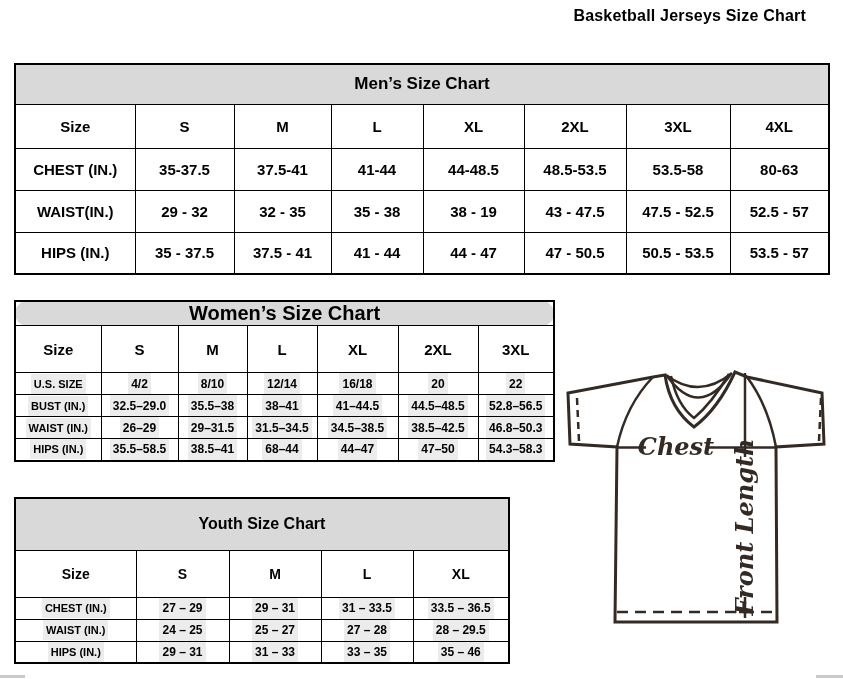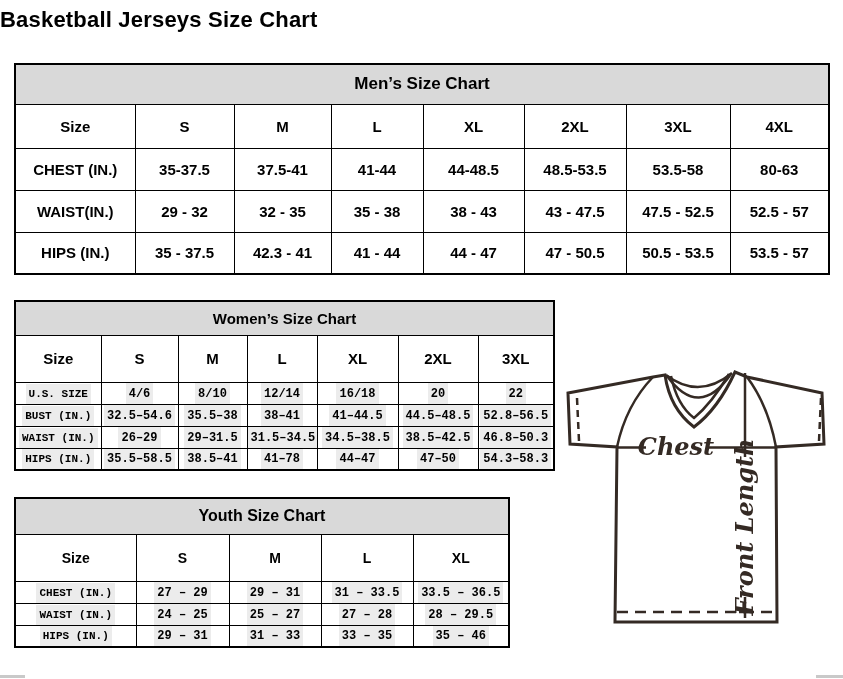--- a/index.html
+++ b/index.html
@@ -1,49 +1,49 @@
 <!DOCTYPE html>
 <html><head>
 <meta charset="utf-8">
 <style>
   * { margin: 0; padding: 0; box-sizing: border-box; }
   html, body { width: 843px; height: 679px; background: #ffffff;
     font-family: "Liberation Sans", sans-serif; color: #000; overflow: hidden; }
   .page { position: relative; width: 843px; height: 679px; }
 
   .title { position: absolute; left: 0; top: 7px; width: 806px;
-    text-align: left; font-size: 22px; font-weight: bold; letter-spacing: 0.2px; }
+    text-align: right; font-size: 16px; font-weight: bold; letter-spacing: 0.2px; }
 
   table.tbl { position: absolute; border-collapse: collapse; table-layout: fixed;
     border: 2px solid #000; background: #fff; }
   table.tbl td { border: 1px solid #000; text-align: center; vertical-align: middle;
     font-weight: bold; overflow: hidden; white-space: nowrap; }
   tr.band td { background: #d9d9d9; }
 
   
   table.men { left: 14px; top: 63px; width: 814px; }
   table.men tr.band td { height: 40px; font-size: 17px; }
   table.men tr.head td { height: 44px; font-size: 15px; }
   table.men tr.vals td { height: 42px; font-size: 15px; }
 
   
   table.women { left: 14px; top: 300px; width: 539px; }
-  table.women tr.band td { height: 34px; font-size: 15px; }
+  table.women tr.band td { height: 24px; font-size: 20px; border-radius: 17px; }
   table.women tr.head td { height: 47px; font-size: 15px; }
   table.women tr.vals td { height: 22px; font-size: 12px; }
   table.women tr.vals td.lab { font-size: 11px; }
 
   
   table.youth { left: 14px; top: 497px; width: 494px; }
-  table.youth tr.band td { height: 36px; font-size: 16px; }
+  table.youth tr.band td { height: 52px; font-size: 16px; }
   table.youth tr.head td { height: 47px; font-size: 14px; }
   table.youth tr.vals td { height: 22px; font-size: 12px; }
   table.youth tr.vals td.lab { font-size: 11px; }
 
-  .hl { background: #ececec; padding: 4px 3px; font-family: Liberation Mono, monospace; }
+  .hl { background: #ececec; padding: 4px 3px; }
 
   .jersey { position: absolute; left: 558px; top: 363px; }
   .jersey text { font-family: "DejaVu Serif", serif; font-style: italic;
     font-weight: bold; fill: #342a24; }
 
   .frag { position: absolute; height: 3px; background: #c9c9c9; }
   .frag.l { left: 0; top: 675px; width: 25px; }
   .frag.r { left: 816px; top: 675px; width: 27px; }
 </style>
 </head>
@@ -86,29 +86,29 @@
       <td>44-48.5</td>
       <td>48.5-53.5</td>
       <td>53.5-58</td>
       <td>80-63</td>
     </tr>
     <tr class="vals">
       <td class="lab">WAIST(IN.)</td>
       <td>29 - 32</td>
       <td>32 - 35</td>
       <td>35 - 38</td>
-      <td>38 - 43</td>
+      <td>38 - 19</td>
       <td>43 - 47.5</td>
       <td>47.5 - 52.5</td>
       <td>52.5 - 57</td>
     </tr>
     <tr class="vals">
       <td class="lab">HIPS (IN.)</td>
       <td>35 - 37.5</td>
-      <td>42.3 - 41</td>
+      <td>37.5 - 41</td>
       <td>41 - 44</td>
       <td>44 - 47</td>
       <td>47 - 50.5</td>
       <td>50.5 - 53.5</td>
       <td>53.5 - 57</td>
     </tr>
   </tbody>
     </table>
 
   <table class="tbl women">
@@ -129,50 +129,50 @@
       <td>Size</td>
       <td>S</td>
       <td>M</td>
       <td>L</td>
       <td>XL</td>
       <td>2XL</td>
       <td>3XL</td>
     </tr>
     <tr class="vals">
       <td class="lab"><span class="hl">U.S. SIZE</span></td>
-      <td><span class="hl">4/6</span></td>
+      <td><span class="hl">4/2</span></td>
       <td><span class="hl">8/10</span></td>
       <td><span class="hl">12/14</span></td>
       <td><span class="hl">16/18</span></td>
       <td><span class="hl">20</span></td>
       <td><span class="hl">22</span></td>
     </tr>
     <tr class="vals">
       <td class="lab"><span class="hl">BUST (IN.)</span></td>
-      <td><span class="hl">32.5–54.6</span></td>
+      <td><span class="hl">32.5–29.0</span></td>
       <td><span class="hl">35.5–38</span></td>
       <td><span class="hl">38–41</span></td>
       <td><span class="hl">41–44.5</span></td>
       <td><span class="hl">44.5–48.5</span></td>
       <td><span class="hl">52.8–56.5</span></td>
     </tr>
     <tr class="vals">
       <td class="lab"><span class="hl">WAIST (IN.)</span></td>
       <td><span class="hl">26–29</span></td>
       <td><span class="hl">29–31.5</span></td>
       <td><span class="hl">31.5–34.5</span></td>
       <td><span class="hl">34.5–38.5</span></td>
       <td><span class="hl">38.5–42.5</span></td>
       <td><span class="hl">46.8–50.3</span></td>
     </tr>
     <tr class="vals">
       <td class="lab"><span class="hl">HIPS (IN.)</span></td>
       <td><span class="hl">35.5–58.5</span></td>
       <td><span class="hl">38.5–41</span></td>
-      <td><span class="hl">41–78</span></td>
+      <td><span class="hl">68–44</span></td>
       <td><span class="hl">44–47</span></td>
       <td><span class="hl">47–50</span></td>
       <td><span class="hl">54.3–58.3</span></td>
     </tr>
   </tbody>
     </table>
 
   <table class="tbl youth">
     <colgroup>
       <col style="width:121px">

